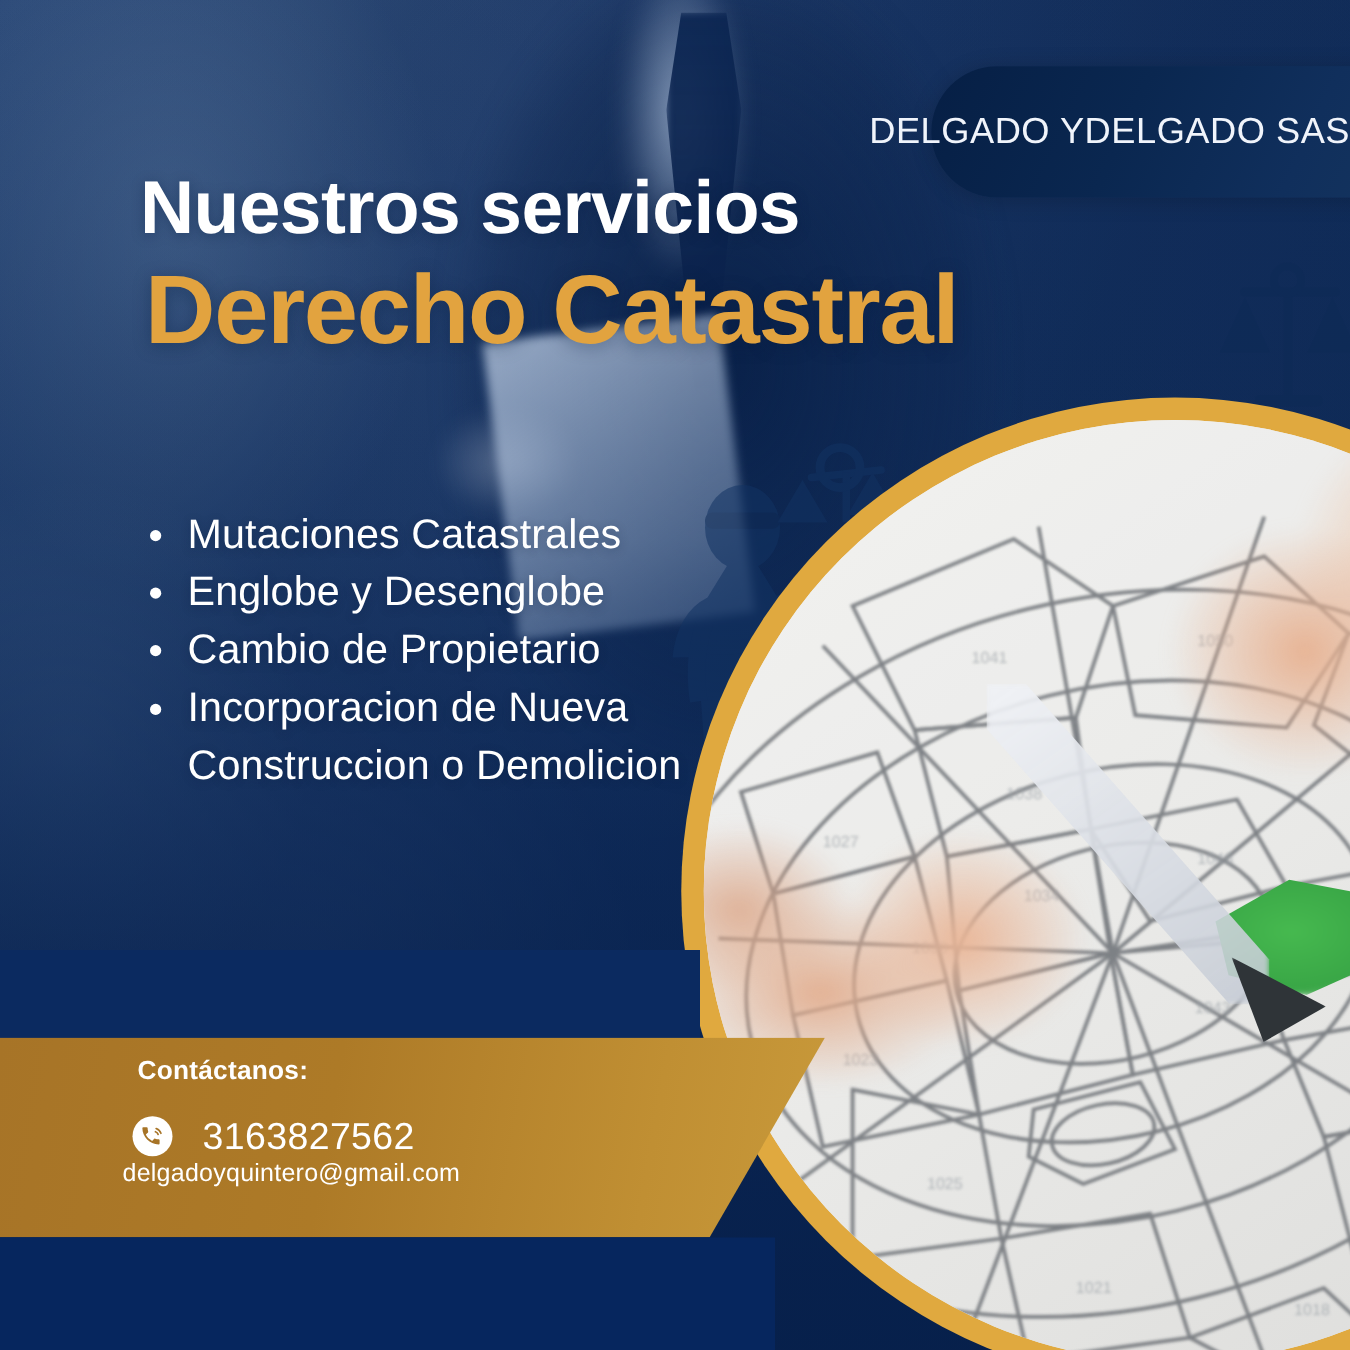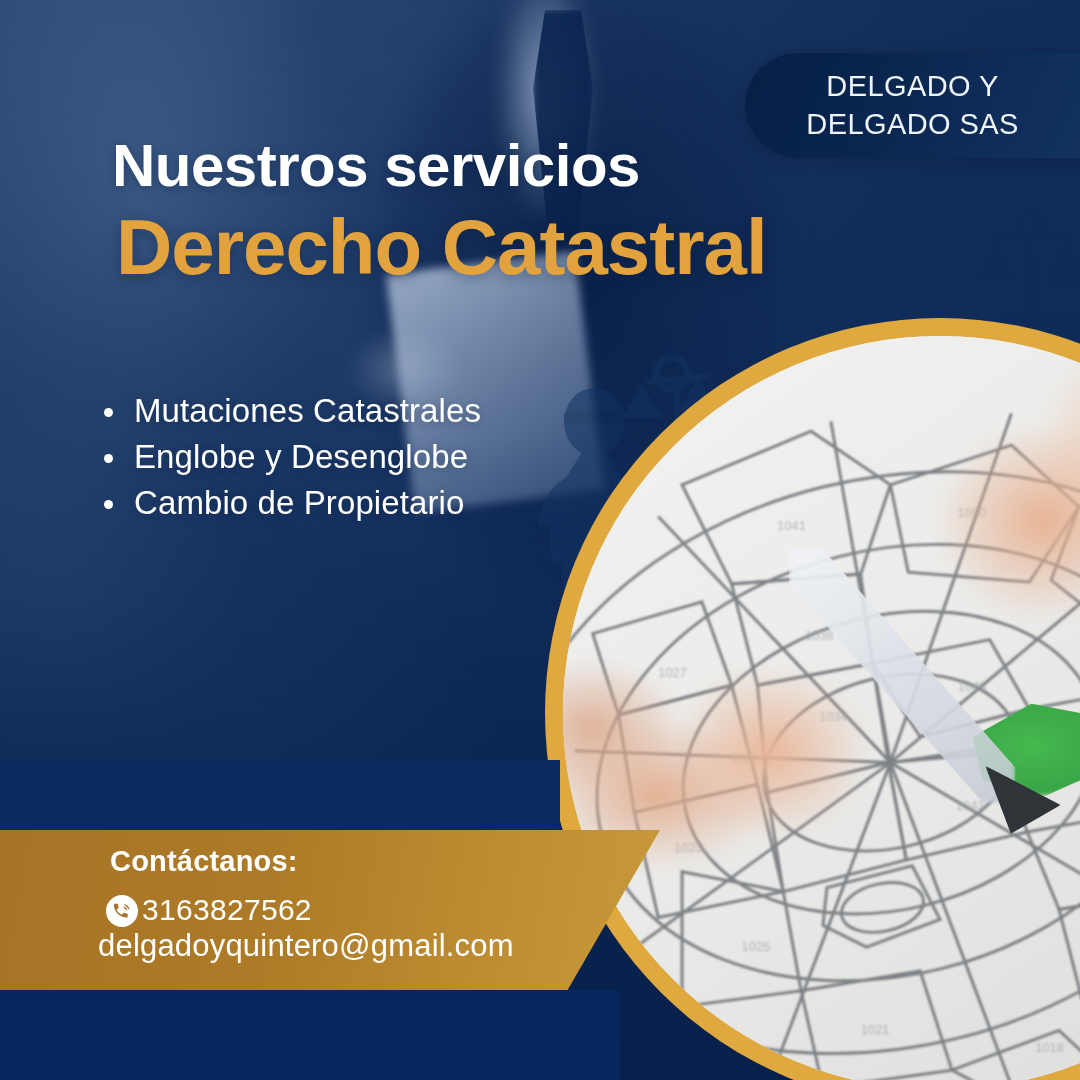--- a/index.html
+++ b/index.html
@@ -103,23 +103,23 @@
     width: 420px; height: 105px;
     border-radius: 54px;
     background: linear-gradient(115deg, #061f45 0%, #0a2750 38%, #102f5c 70%, #16365f 100%);
     box-shadow: 0 2px 18px rgba(0,0,0,0.18);
   }
   .brand-pill-text {
     position: absolute;
     left: 0; top: 0;
     width: 335px; height: 105px;
     display: flex;
-    flex-direction: column;
+    flex-direction: row;
     align-items: center;
-    justify-content: center;
+    justify-content: flex-end;
     color: #f0f4fb;
     font-size: 29px;
     line-height: 1.28;
     letter-spacing: 0.4px;
     font-weight: 400;
     text-align: center;
     white-space: nowrap;
   }
 
   
@@ -142,21 +142,21 @@
     letter-spacing: -1px;
     line-height: 1;
     text-shadow: 0 3px 14px rgba(5,25,60,0.35);
   }
 
   
   .services {
     position: absolute;
     left: 96px; top: 388px;
     width: 470px;
-    margin: 0;
+    margin: 16px;
     padding: 0;
     list-style: none;
   }
   .services li {
     position: relative;
     color: #ffffff;
     font-size: 33px;
     line-height: 1.40;
     font-weight: 400;
     padding-left: 38px;
@@ -243,51 +243,51 @@
   .gold-band {
     position: absolute;
     left: 0; top: 830px;
     width: 660px; height: 160px;
     background: linear-gradient(100deg, #a77427 0%, #ad7a27 40%, #c08f33 78%, #c8993a 100%);
     clip-path: polygon(0 0, 100% 0, 86% 100%, 0 100%);
   }
   .contact-title {
     position: absolute;
     left: 110px; top: 845px;
-    font-size: 29px;
+    font-size: 21px;
     font-weight: bold;
     color: #ffffff;
     letter-spacing: 0.2px;
   }
   .contact-phone-row {
     position: absolute;
     left: 106px; top: 893px;
     display: flex;
-    align-items: flex-end;
-    gap: 4px;
+    align-items: flex-start;
+    gap: 24px;
   }
   .phone-icon {
     width: 32px; height: 32px;
     border-radius: 50%;
     background: #ffffff;
     display: flex;
     align-items: center;
     justify-content: center;
     flex: 0 0 auto;
   }
   .phone-icon svg { width: 20px; height: 20px; display: block; }
   .contact-phone {
     font-size: 30px;
     color: #ffffff;
     letter-spacing: 0.3px;
   }
   .contact-email {
     position: absolute;
     left: 98px; top: 928px;
-    font-size: 31px;
+    font-size: 20px;
     color: #ffffff;
     letter-spacing: 0.2px;
   }
 
   
   .bottom-strip {
     position: absolute;
     left: 0; top: 990px;
     width: 620px; height: 90px;
     background: #06265e;
@@ -361,20 +361,21 @@
     </div>
   </div>
 
   <div class="eyebrow">Nuestros servicios</div>
   <div class="headline">Derecho Catastral</div>
 
   <ul class="services">
     <li>Mutaciones Catastrales</li>
     <li>Englobe y Desenglobe</li>
     <li>Cambio de Propietario</li>
+    <li>Incorporacion de Nueva Construccion o Demolicion</li>
   </ul>
 
   <div class="circle-wrap">
     <div class="circle-ring"></div>
     <div class="circle-photo">
       <svg class="map-svg" viewBox="0 0 760 760" preserveAspectRatio="xMidYMid slice" xmlns="http://www.w3.org/2000/svg">
         <defs>
           <linearGradient id="paperg" x1="0" y1="0" x2="0.7" y2="1">
             <stop offset="0%" stop-color="#f3f3f1"></stop>
             <stop offset="55%" stop-color="#e9e9e7"></stop>

